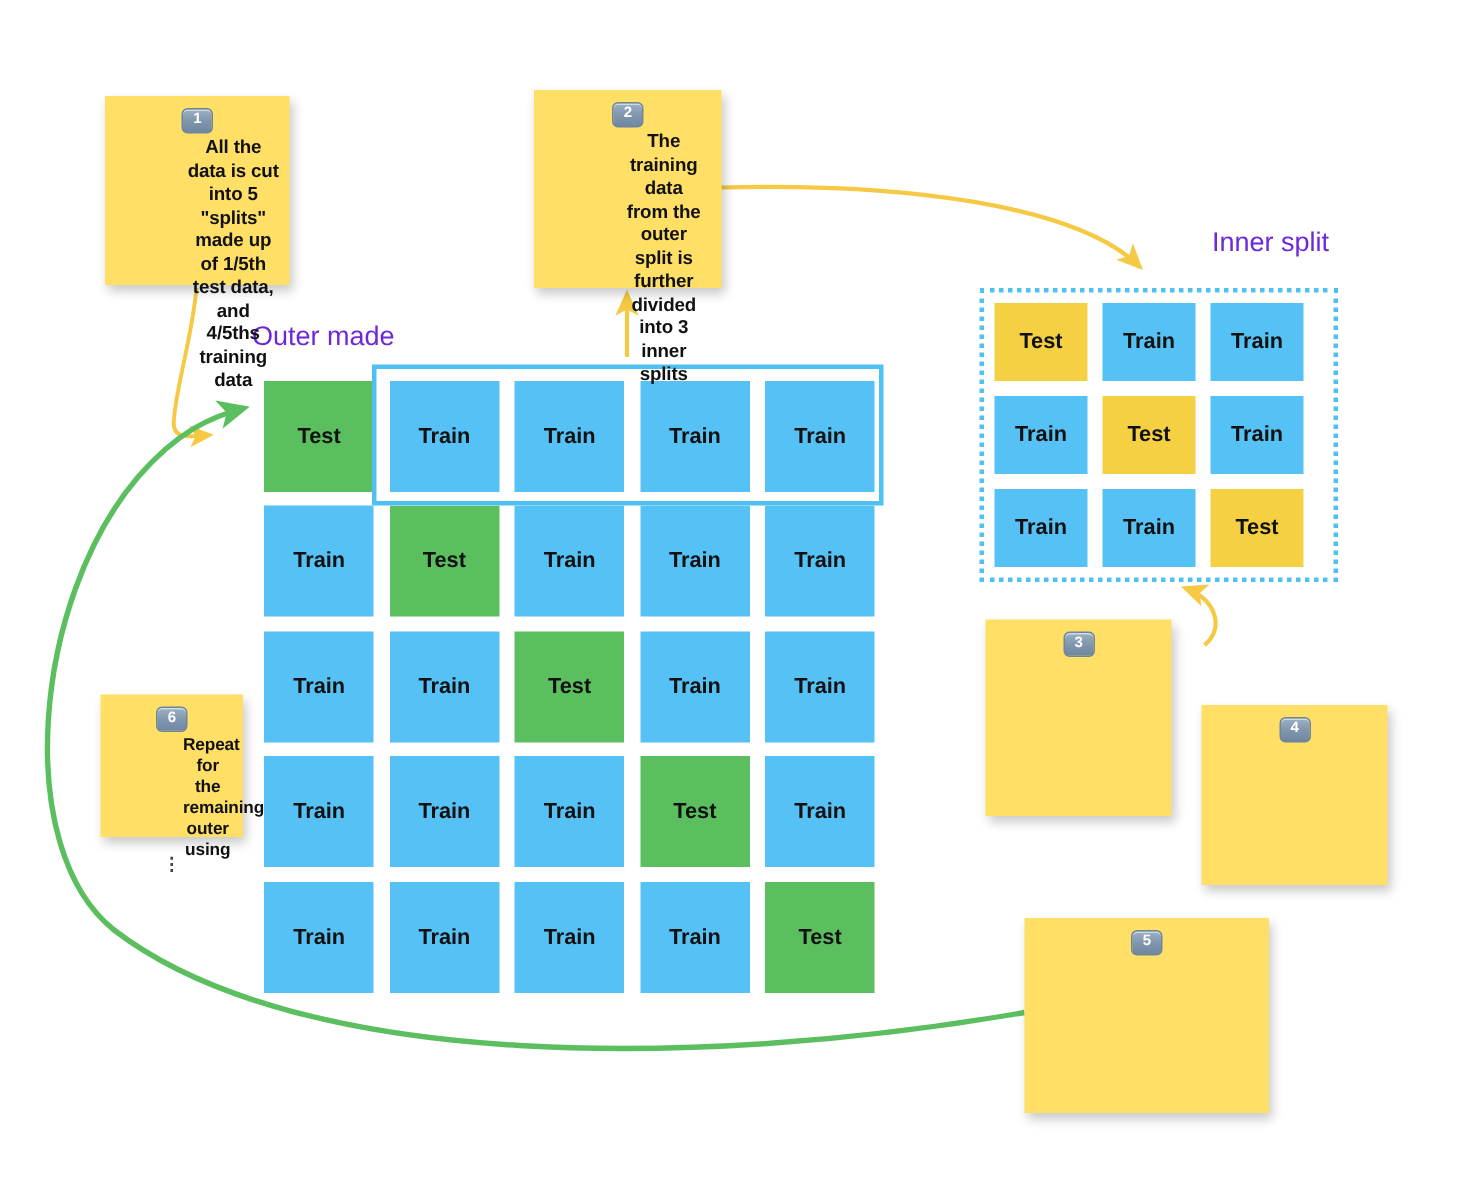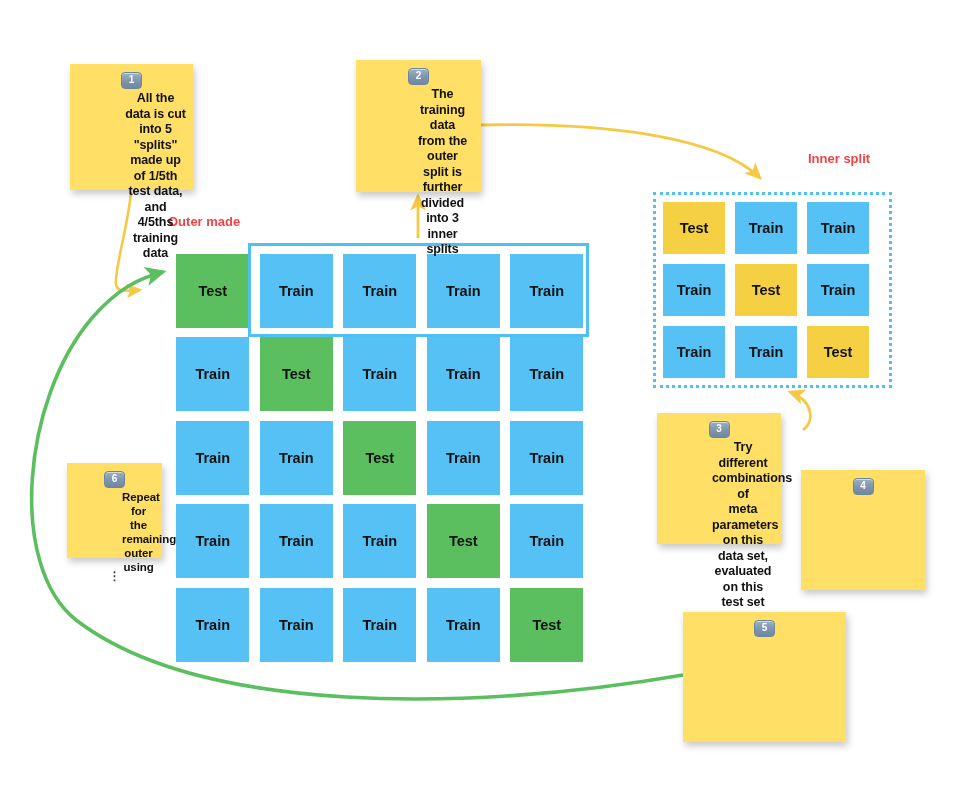--- a/index.html
+++ b/index.html
@@ -69,23 +69,23 @@
     font-size: 12px;
     line-height: 8px;
     color: #444;
     letter-spacing: 0;
     margin-top: -2px;
   }
 
   
   .caption {
     position: absolute;
-    font-size: 13px;
-    color: #ef4444;
-    font-weight: 700;
+    font-size: 18px;
+    color: #6d28d9;
+    font-weight: 400;
     white-space: nowrap;
   }
 
   
   #outer-grid {
     position: absolute;
     left: 171px;
     top: 249px;
     display: grid;
     grid-template-columns: repeat(5, 83.5px);
@@ -338,26 +338,20 @@
     <span class="badge">2</span>
     <span class="note-text">The training data
 from the outer
 split is further
 divided into 3
 inner splits</span>
   </div>
 
   <div class="note" style="left:657px; top:413px; width:124px; height:131px;">
     <span class="badge">3</span>
-    <span class="note-text">Try different
-combinations of
-meta parameters
-on this data set,
-evaluated on this
-test set</span>
   </div>
 
   <div class="note" style="left:801px; top:470px; width:124px; height:120px;">
     <span class="badge">4</span>
   </div>
 
   <div class="note" style="left:683px; top:612px; width:163px; height:130px; font-size:13.5px; line-height:17px;">
     <span class="badge">5</span>
   </div>
 

